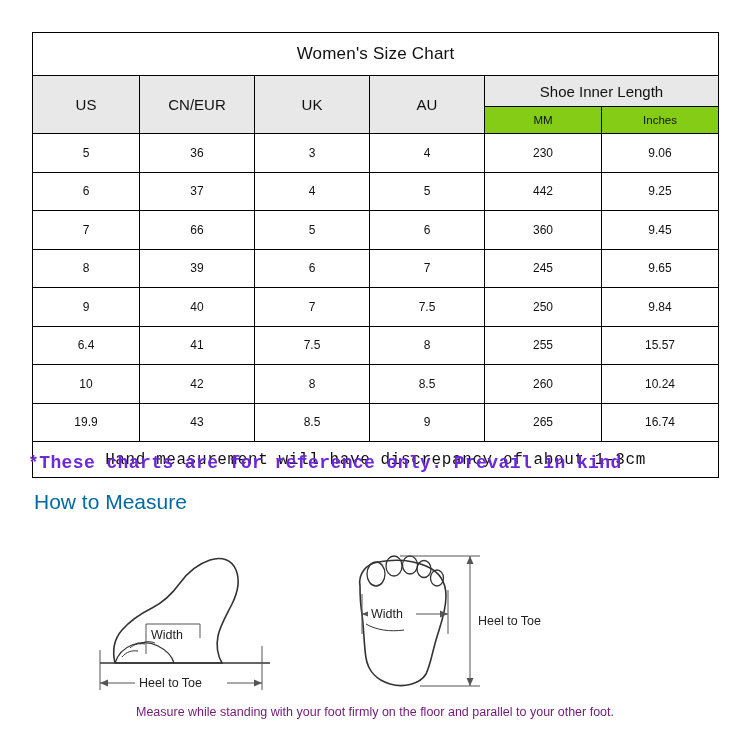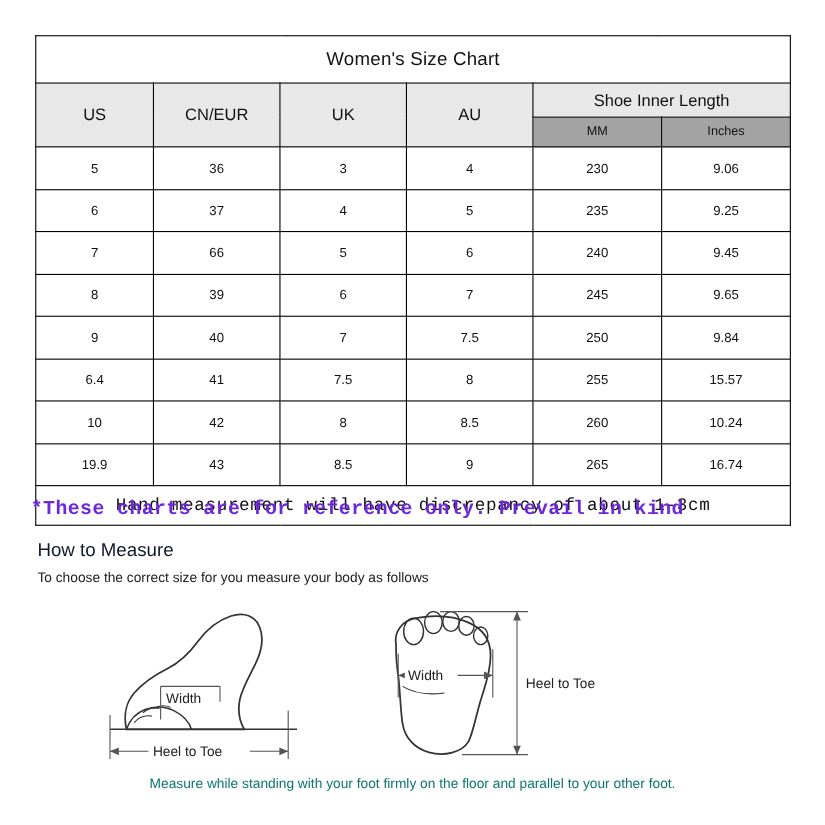--- a/index.html
+++ b/index.html
@@ -45,21 +45,21 @@
     height: 40px;
     letter-spacing: 0.2px;
   }
   .hdr {
     background: #e8e8e8;
     font-weight: bold;
     font-size: 15px;
     height: 28px;
   }
   .hdr-sub {
-    background: #a3a3a3;
+    background: #84cc16;
     font-weight: normal;
     font-size: 11.5px;
     height: 24px;
   }
   .body-cell {
     font-size: 12px;
     height: 35.5px;
   }
   .note-cell {
     font-size: 16px;
@@ -77,38 +77,38 @@
     font-family: "Liberation Mono", monospace;
     font-weight: bold;
     font-size: 18px;
     letter-spacing: 0.4px;
     color: #6d28d9;
   }
   .how-title {
     position: absolute;
     left: 34px;
     top: 490px;
-    font-size: 17px;
-    color: #0f172a;
+    font-size: 21px;
+    color: #0369a1;
   }
   .how-sub {
     position: absolute;
     left: 34px;
     top: 518px;
     font-size: 12.5px;
     color: #222;
   }
   .footer-note {
     position: absolute;
     left: 0;
     top: 705px;
     width: 750px;
     text-align: center;
     font-size: 12.5px;
-    color: #0f766e;
+    color: #701a75;
   }
 
   
   .diagram {
     position: absolute;
     left: 60px;
     top: 538px;
     width: 630px;
     height: 162px;
   }
@@ -156,29 +156,29 @@
           <td class="body-cell">3</td>
           <td class="body-cell">4</td>
           <td class="body-cell">230</td>
           <td class="body-cell">9.06</td>
         </tr>
         <tr>
           <td class="body-cell">6</td>
           <td class="body-cell">37</td>
           <td class="body-cell">4</td>
           <td class="body-cell">5</td>
-          <td class="body-cell">235</td>
+          <td class="body-cell">442</td>
           <td class="body-cell">9.25</td>
         </tr>
         <tr>
           <td class="body-cell">7</td>
           <td class="body-cell">66</td>
           <td class="body-cell">5</td>
           <td class="body-cell">6</td>
-          <td class="body-cell">240</td>
+          <td class="body-cell">360</td>
           <td class="body-cell">9.45</td>
         </tr>
         <tr>
           <td class="body-cell">8</td>
           <td class="body-cell">39</td>
           <td class="body-cell">6</td>
           <td class="body-cell">7</td>
           <td class="body-cell">245</td>
           <td class="body-cell">9.65</td>
         </tr>
@@ -217,21 +217,20 @@
 
         <tr>
           <td class="note-cell" colspan="6">Hand measurement will have discrepancy of about 1-3cm</td>
         </tr>
       </tbody>
     </table>
   </div>
 
   <div class="ref-note">*These charts are for reference only. Prevail in kind</div>
   <div class="how-title">How to Measure</div>
-  <div class="how-sub">To choose the correct size for you measure your body as follows</div>
 
   <div class="diagram">
     <svg width="630" height="162" viewBox="0 0 630 162">
 
       <g>
         <path d="M55 125
                  C 52 112, 55 100, 62 92
                  C 70 83, 80 76, 92 70
                  C 104 64, 112 56, 120 45
                  C 128 34, 138 26, 150 22

